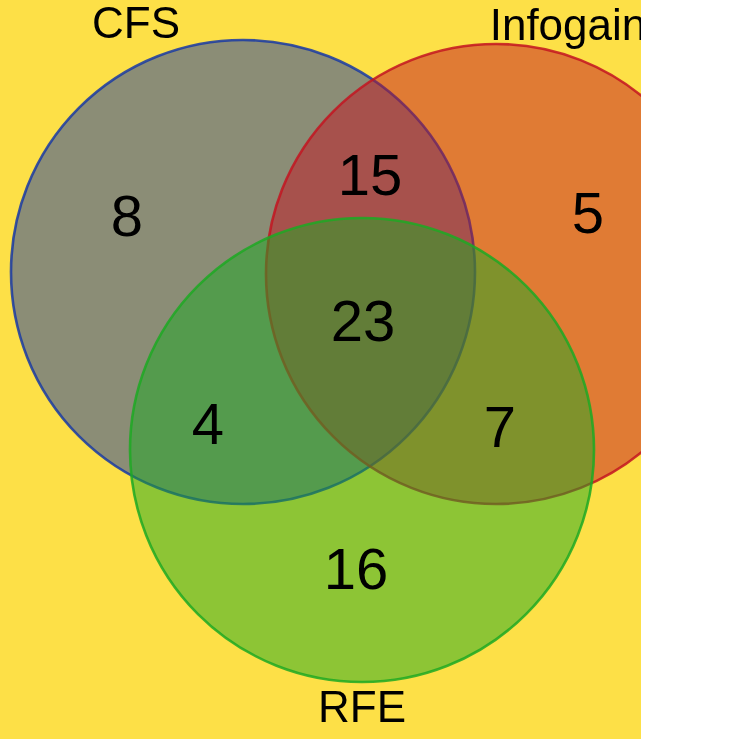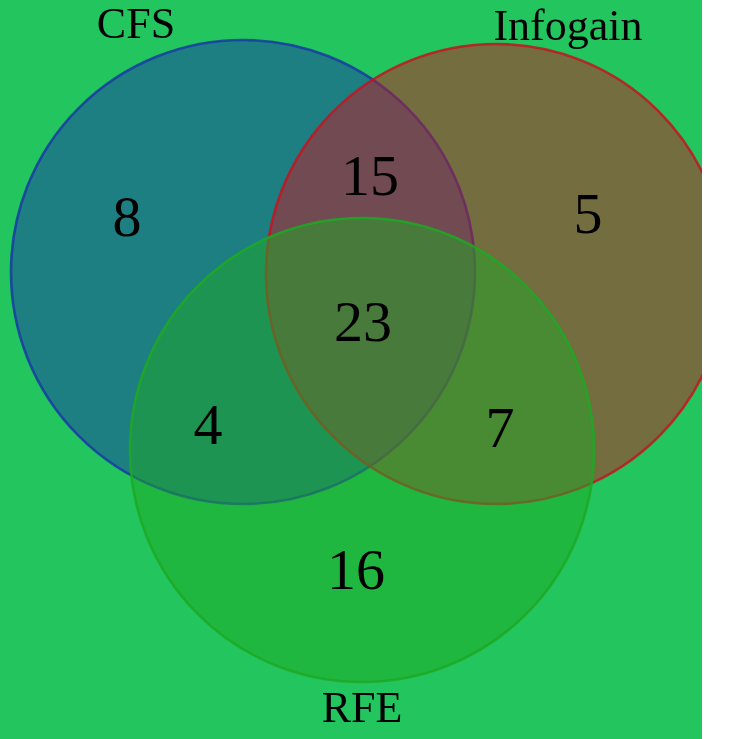--- a/index.html
+++ b/index.html
@@ -3,25 +3,24 @@
 <meta charset="utf-8">
 <style>
   html, body {
     margin: 0;
     padding: 0;
     background: #ffffff;
     font-family: "Liberation Sans", sans-serif;
   }
   .figure-wrap {
     position: relative;
-    width: 702px;
+    width: 641px;
     height: 739px;
-    background: #22c55e;
+    background: #fde047;
     overflow: hidden;
-    font-family: Liberation Serif, serif;
   }
   svg { display: block; }
   .venn-circle {
     fill-opacity: 0.5;
     stroke-width: 2.6;
     stroke-opacity: 0.85;
   }
   .set-label {
     font-size: 44px;
     fill: #000000;

